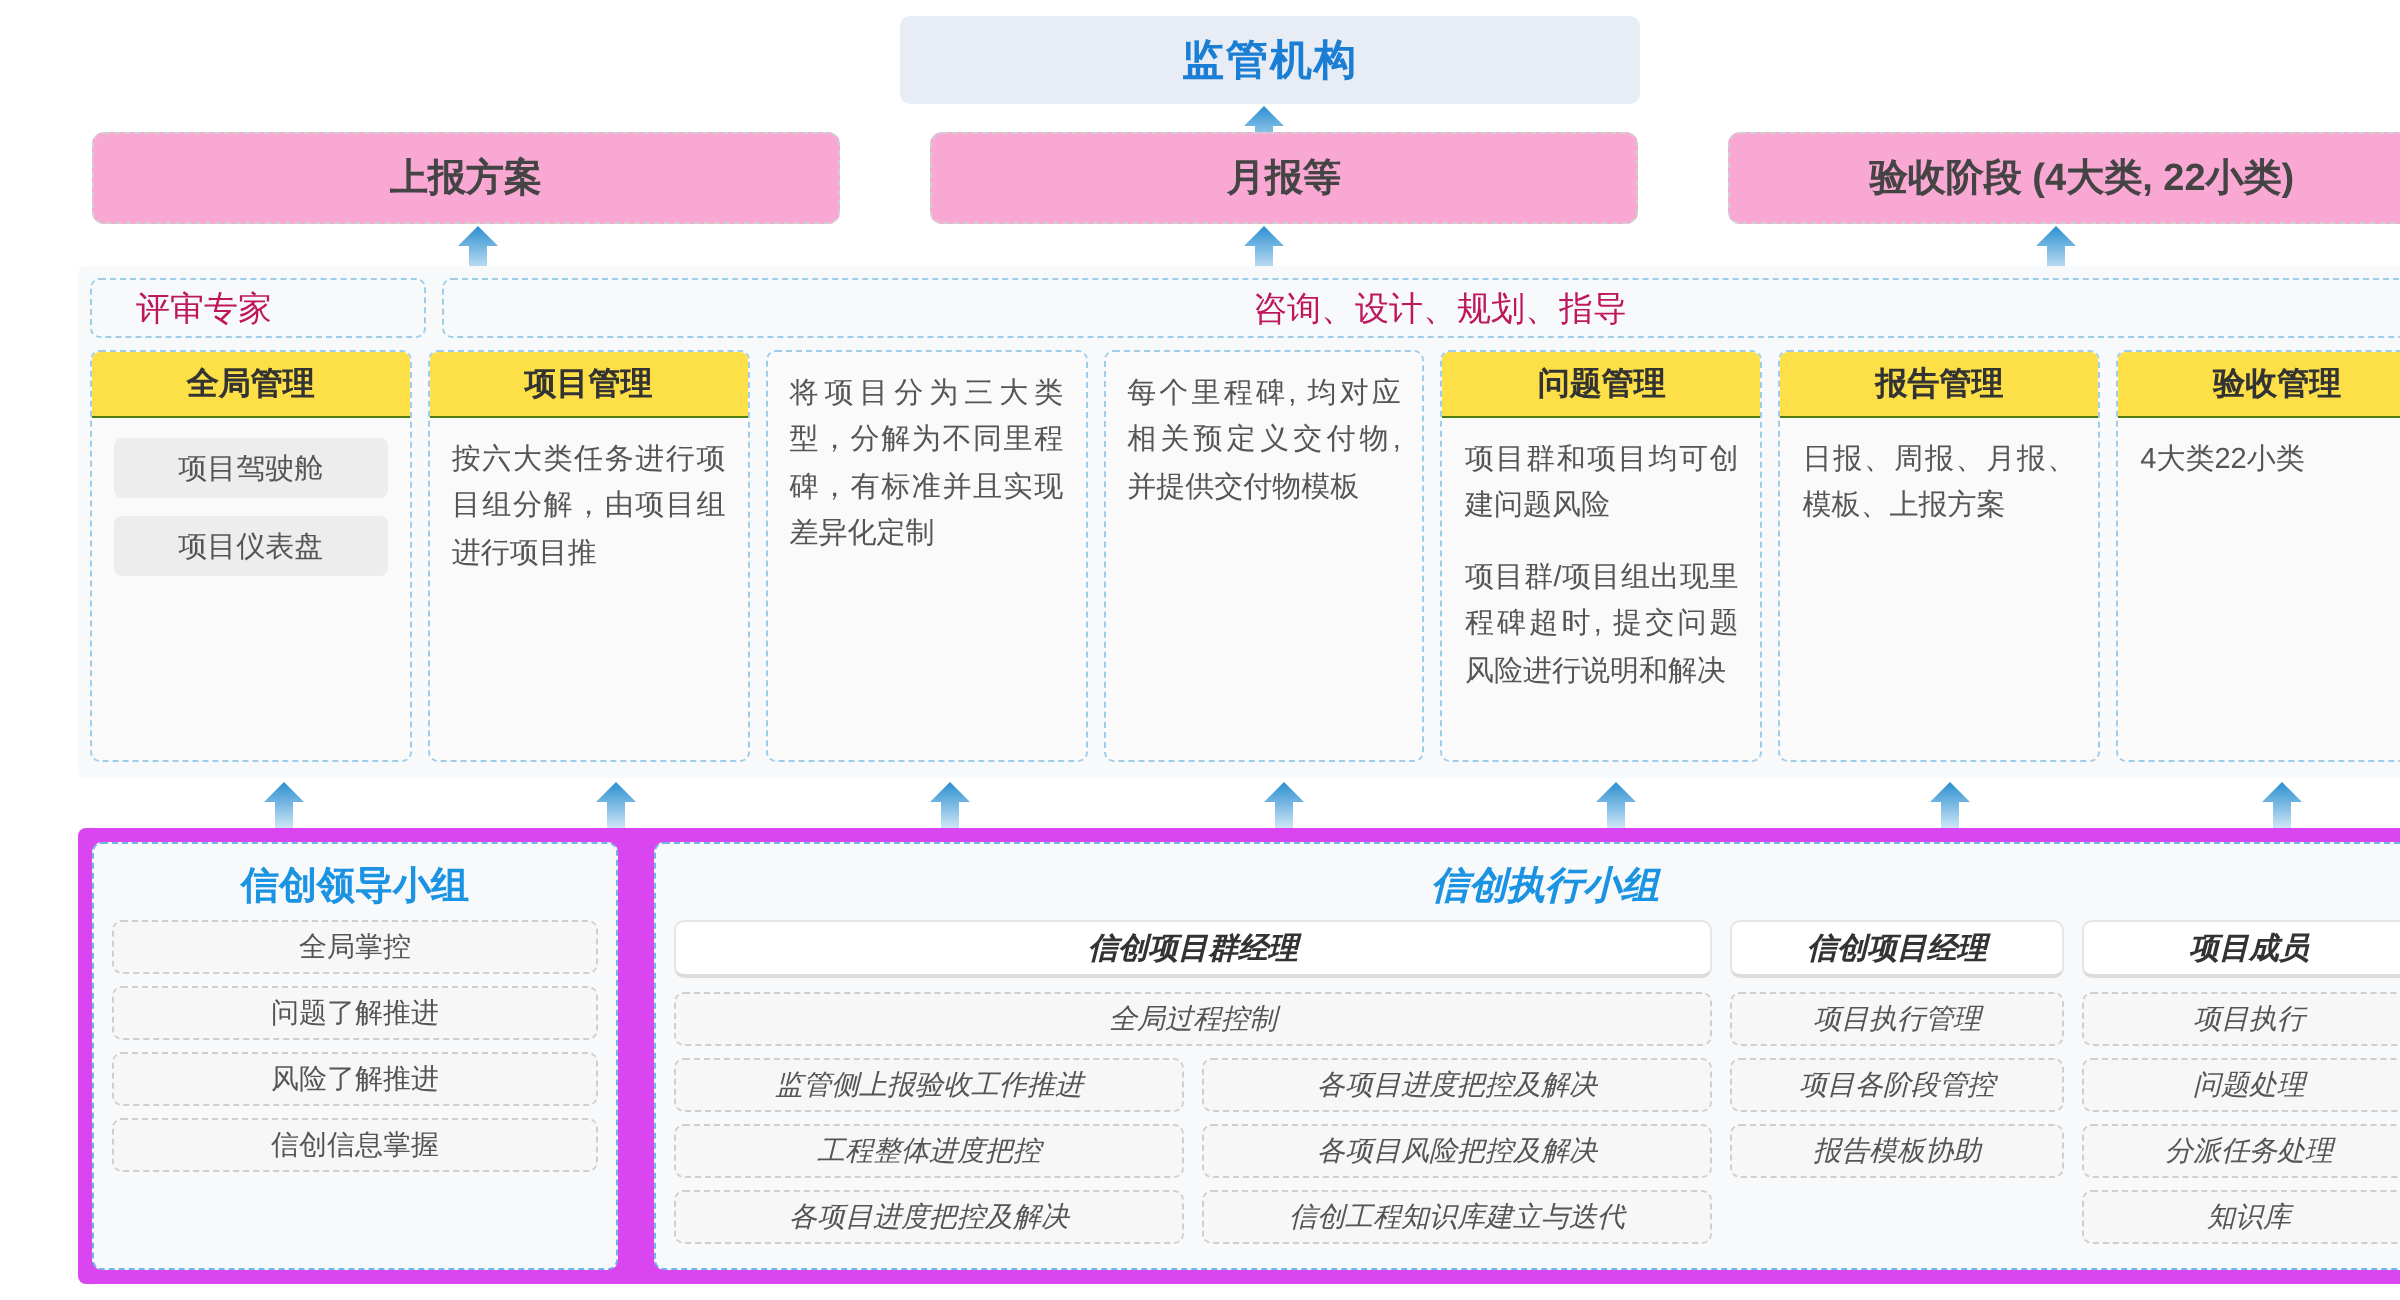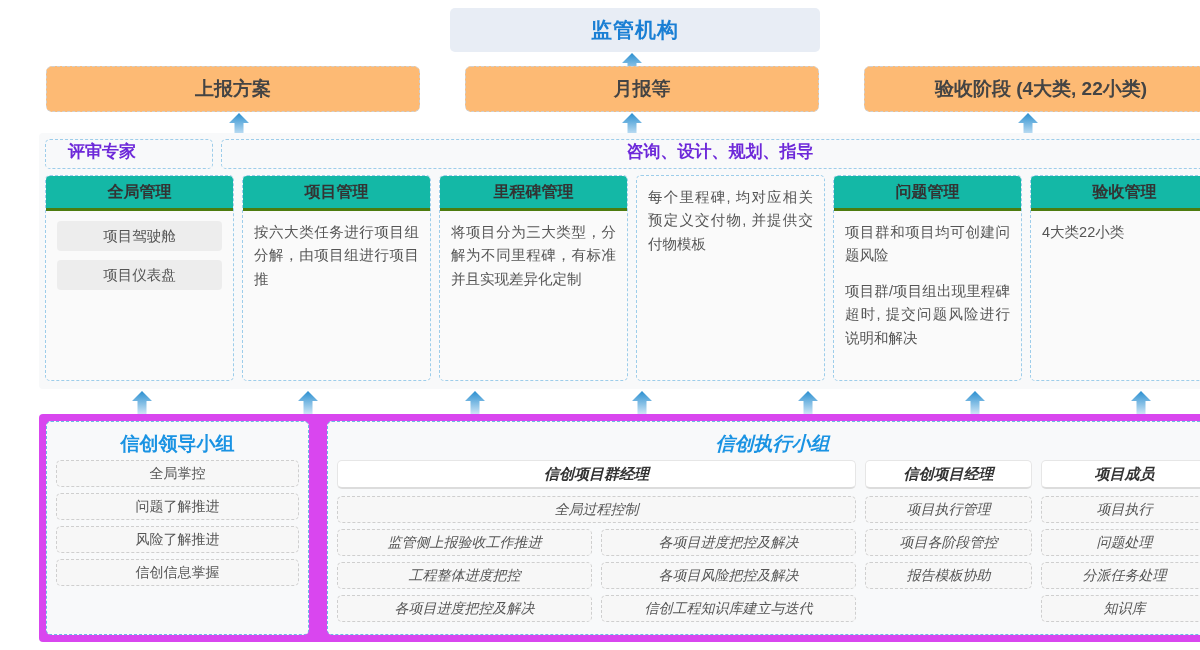--- a/index.html
+++ b/index.html
@@ -23,59 +23,59 @@
     display:flex;align-items:center;justify-content:center;
     color:#1a7fd4;font-size:21px;font-weight:bold;letter-spacing:1px;
   }
   .report-row{
     position:absolute;left:0;top:66px;width:1200px;height:44px;
     display:flex;justify-content:space-between;padding:0 14px;box-sizing:border-box;
   }
   .report-box{
     height:44px;display:flex;align-items:center;justify-content:center;
     font-size:19px;font-weight:bold;color:#444;
-    border:1px dashed #cfcfcf;border-radius:6px;background:#fdba74;
+    border:1px dashed #cfcfcf;border-radius:6px;background:#f9a8d4;
   }
   .rb1{width:372px;}
   .rb2{width:352px;}
   .rb3{width:352px;}
 
   
   .arr-top{position:absolute;}
   .arr-a{left:196px;top:112px;}
   .arr-b{left:589px;top:112px;}
   .arr-c{left:985px;top:112px;}
   .arr-up-title{position:absolute;left:589px;top:52px;}
 
   
   .mid{
     position:absolute;left:7px;top:133px;width:1186px;height:256px;
     background:#f8f9fa;border-radius:4px;box-sizing:border-box;padding:6px;
   }
   .mid-headers{display:flex;gap:8px;height:30px;}
   .mid-hdr{
-    display:flex;
+    display:flex;align-items:center;
     border:1px dashed #9dcdea;border-radius:5px;background:#f8f9fa;
     box-sizing:border-box;padding-left:22px;
-    font-size:17px;font-weight:bold;color:#6d28d9;
+    font-size:17px;font-weight:normal;color:#be185d;
   }
   .mid-hdr.one{flex:0 0 168px;}
   .mid-hdr.rest{flex:1 1 auto;justify-content:center;padding-left:0;}
 
   .mid-cols{display:flex;gap:8px;margin-top:6px;height:206px;}
   .col{
     flex:1 1 0;min-width:0;
     border:1px dashed #9dcdea;border-radius:5px;background:#fafafa;
     display:flex;flex-direction:column;box-sizing:border-box;overflow:hidden;
   }
   .col-head{
-    height:32px;background:#14b8a6;
+    height:32px;background:#fde047;
     display:flex;align-items:center;justify-content:center;
     font-size:16px;font-weight:bold;color:#333;
-    border-bottom:3px solid #4d7c0f;
+    border-bottom:1px solid #4d7c0f;
   }
   .col-body{flex:1 1 auto;padding:10px 11px 8px 11px;}
   .col-body p{
     margin:0 0 12px 0;font-size:14.5px;line-height:1.62;color:#555;
     text-align:justify;text-justify:inter-ideograph;
   }
   .col-body p:last-child{margin-bottom:0;}
   .tag{
     background:#ededed;border-radius:4px;height:30px;
     display:flex;align-items:center;justify-content:center;
@@ -200,40 +200,45 @@
       </div>
 
       <div class="col">
         <div class="col-head">项目管理</div>
         <div class="col-body">
           <p>按六大类任务进行项目组分解，由项目组进行项目推</p>
         </div>
       </div>
 
       <div class="col">
-        <div class="col-head">里程碑管理</div>
         <div class="col-body">
           <p>将项目分为三大类型，分解为不同里程碑，有标准并且实现差异化定制</p>
         </div>
       </div>
 
       <div class="col">
         <div class="col-body">
           <p>每个里程碑, 均对应相关预定义交付物, 并提供交付物模板</p>
         </div>
       </div>
 
       <div class="col">
         <div class="col-head">问题管理</div>
         <div class="col-body">
           <p>项目群和项目均可创建问题风险</p>
           <p>项目群/项目组出现里程碑超时, 提交问题风险进行说明和解决</p>
         </div>
       </div>
 
+      <div class="col">
+        <div class="col-head">报告管理</div>
+        <div class="col-body">
+          <p>日报、周报、月报、模板、上报方案</p>
+        </div>
+      </div>
 
       <div class="col">
         <div class="col-head">验收管理</div>
         <div class="col-body">
           <p>4大类22小类</p>
         </div>
       </div>
 
     </div>
   </div>

